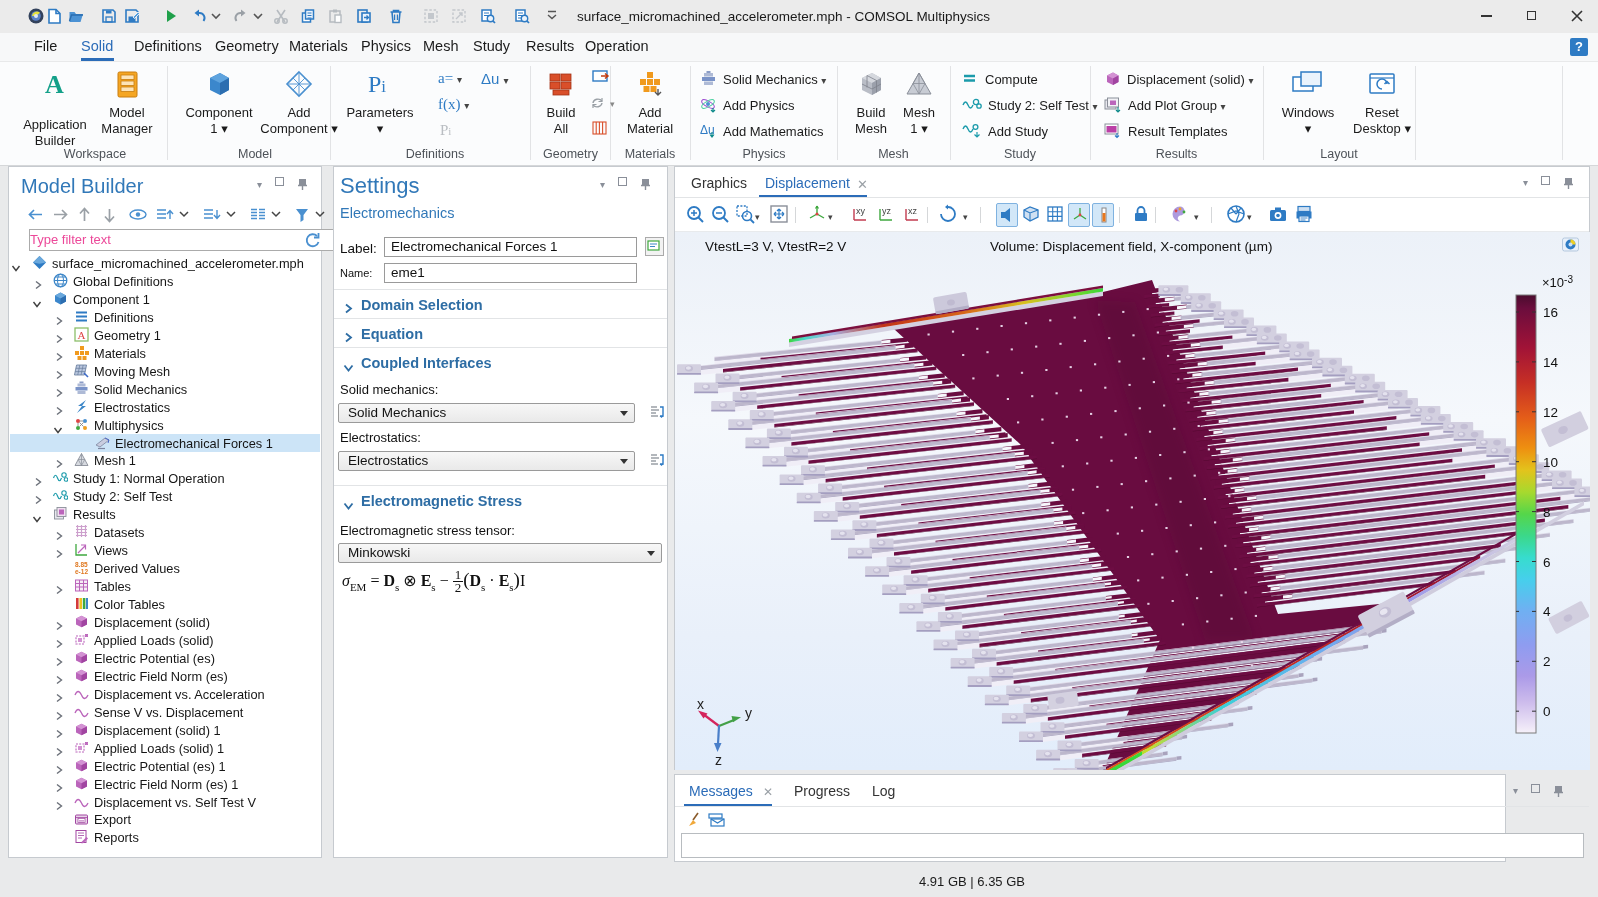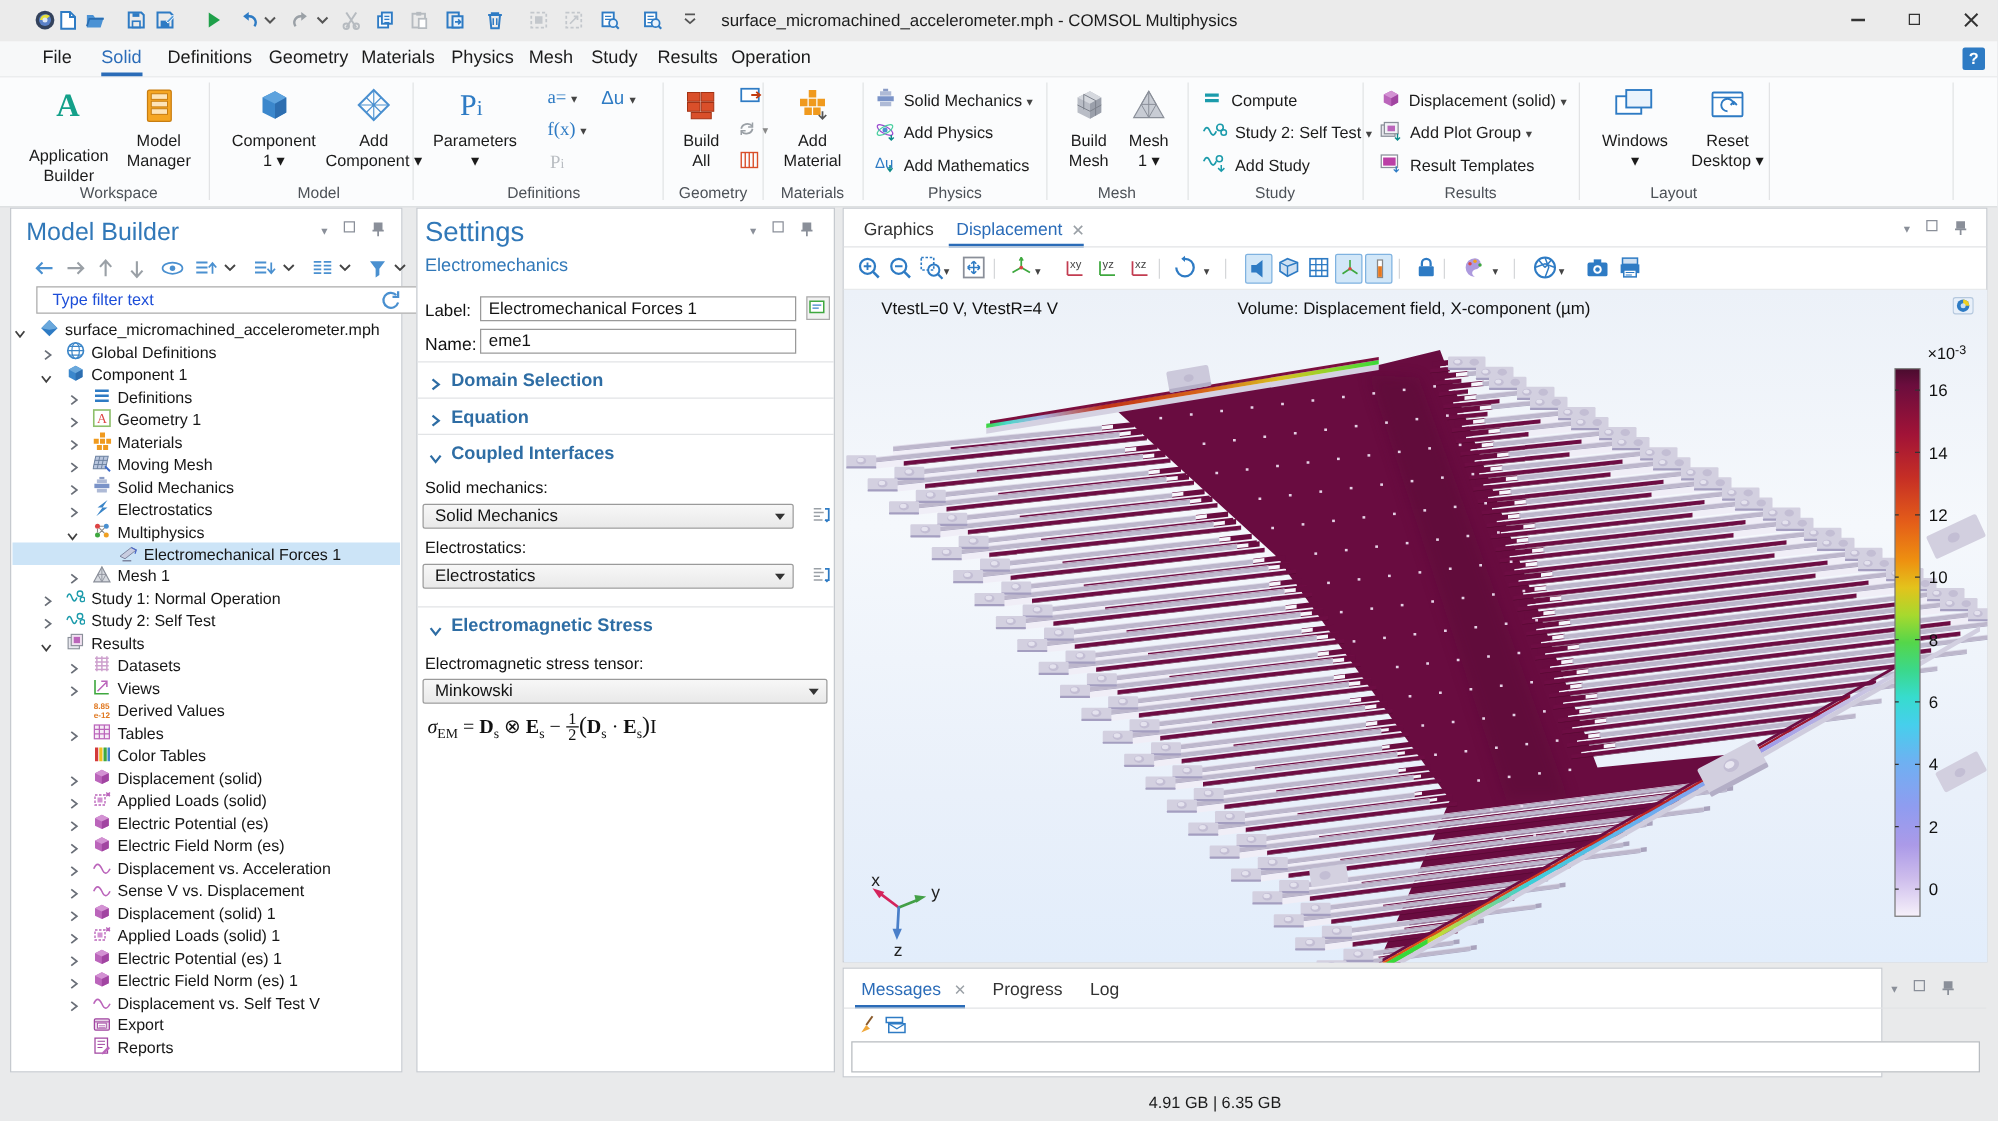--- a/index.html
+++ b/index.html
@@ -356,21 +356,21 @@
       </svg></div>
     <div class="abs" style="left:262px;top:40px"><svg width="10" height="15" viewBox="0 0 10 15" style="">
         <path d="M1,5 l4,4 4,-4" fill="none" stroke="#444" stroke-width="1.5"></path>
       </svg></div>
     <div class="abs" style="left:285px;top:40px"><svg width="16" height="16" viewBox="0 0 16 16" style="">
         <path d="M2,2 H14 L9.5,8 V13 L6.5,15 V8 Z" fill="#4a90d0"></path>
       </svg></div>
     <div class="abs" style="left:306px;top:40px"><svg width="10" height="15" viewBox="0 0 10 15" style="">
         <path d="M1,5 l4,4 4,-4" fill="none" stroke="#444" stroke-width="1.5"></path>
       </svg></div>
-    <div class="abs" style="left:20px;top:62px;width:316px;height:22px;border:1px solid #ababab;background:#fff;font-size:13px;color:#1d4ed8;padding:2px 0 0 12px">Type filter text</div>
+    <div class="abs" style="left:20px;top:62px;width:316px;height:22px;border:1px solid #ababab;background:#fff;font-size:13px;color:#ec4899;padding:2px 0 0 0">Type filter text</div>
     <div class="abs" style="left:294px;top:64px"><svg width="18" height="18" viewBox="0 0 18 18" style="">
         <path d="M14,5 a6,6 0 1 0 1.5,6" fill="none" stroke="#4a90d0" stroke-width="1.8"></path>
         <path d="M15.5,2 v4.5 h-4.5" fill="none" stroke="#4a90d0" stroke-width="1.8"></path>
       </svg></div>
     <div class="abs" style="left:2px;top:92.0px"><svg width="10" height="9" viewBox="0 0 10 9" style="">
         <path d="M1.5,2 L5,6.5 L8.5,2" fill="none" stroke="#404040" stroke-width="1.4"></path>
       </svg></div>
     <div class="abs" style="left:23px;top:88.0px"><svg width="15" height="15" viewBox="0 0 15 15" style="">
         <path d="M7.5,1 L14,7.5 L7.5,14 L1,7.5 Z" fill="#2e7bc4"></path>
         <path d="M7.5,1 L14,7.5 L7.5,8.8 L1,7.5 Z" fill="#6aa8dc"></path>
@@ -661,21 +661,21 @@
     <div class="abs" style="left:306px;top:10px"><svg width="11" height="13" viewBox="0 0 11 13" style="">
         <rect x="2" y="1" width="7" height="6" fill="#8a8f99"></rect>
         <path d="M1,7.5 h9 M5.5,7.5 v4.5" stroke="#8a8f99" stroke-width="1.4"></path>
       </svg></div>
     <div class="abs" style="left:6px;top:74px;font-size:13.5px;color:#111">Label:</div>
     <div class="input" style="left:50px;top:70px;width:253px">Electromechanical Forces 1</div>
     <div class="abs" style="left:311px;top:70px;width:19px;height:19px;border:1px solid #aaa;background:#f2f2f2"><svg width="17" height="17" viewBox="0 0 17 17" style="">
         <rect x="2" y="3" width="11" height="9" fill="#fff" stroke="#3fa83f" stroke-width="1.2"></rect>
         <path d="M4,6 h7 M4,8.5 h5" stroke="#3c86c8" stroke-width="1"></path>
       </svg></div>
-    <div class="abs" style="left:6px;top:100px;font-size:14px;color:#111">Name:</div>
+    <div class="abs" style="left:6px;top:100px;font-size:11px;color:#111">Name:</div>
     <div class="input" style="left:50px;top:96px;width:253px">eme1</div>
     <div class="abs" style="left:0px;top:122px;width:333px;height:1px;background:#e2e4e6"></div>
     <div class="abs" style="left:10px;top:133px"><svg width="9" height="11" viewBox="0 0 9 11" style="">
         <path d="M2,1.5 L7,5.5 L2,9.5" fill="none" stroke="#2e6da4" stroke-width="1.8"></path>
       </svg></div>
     <div class="sect abs" style="left:27px;top:130px">Domain Selection</div>
     <div class="abs" style="left:0px;top:151px;width:333px;height:1px;background:#e2e4e6"></div>
     <div class="abs" style="left:10px;top:162px"><svg width="9" height="11" viewBox="0 0 9 11" style="">
         <path d="M2,1.5 L7,5.5 L2,9.5" fill="none" stroke="#2e6da4" stroke-width="1.8"></path>
       </svg></div>
@@ -2044,21 +2044,21 @@
 <line x1="857" y1="379.4" x2="861" y2="379.4" stroke="#333" stroke-width="1"></line>
 <line x1="841" y1="379.4" x2="844" y2="379.4" stroke="#333" stroke-width="1"></line>
 <text x="868" y="384.4" font-family="Liberation Sans, sans-serif" font-size="13.5" fill="#111">4</text>
 <line x1="857" y1="429.3" x2="861" y2="429.3" stroke="#333" stroke-width="1"></line>
 <line x1="841" y1="429.3" x2="844" y2="429.3" stroke="#333" stroke-width="1"></line>
 <text x="868" y="434.3" font-family="Liberation Sans, sans-serif" font-size="13.5" fill="#111">2</text>
 <line x1="857" y1="479.2" x2="861" y2="479.2" stroke="#333" stroke-width="1"></line>
 <line x1="841" y1="479.2" x2="844" y2="479.2" stroke="#333" stroke-width="1"></line>
 <text x="868" y="484.2" font-family="Liberation Sans, sans-serif" font-size="13.5" fill="#111">0</text>
 </svg>
-<div class="abs" style="left:705px;top:239px;font-size:13.5px;color:#111">VtestL=0 V, VtestR=4 V</div>
+<div class="abs" style="left:705px;top:239px;font-size:13.5px;color:#111">VtestL=3 V, VtestR=2 V</div>
 <div class="abs" style="left:990px;top:239px;font-size:13.5px;color:#111">Volume: Displacement field, X-component (µm)</div>
 <div class="abs" style="left:1562px;top:236px;width:17px;height:17px"><svg width="17" height="17" viewBox="0 0 17 17" style="">
       <rect x="0.5" y="2" width="16" height="13" rx="2" fill="#e8f0fa" stroke="#b5c8de" stroke-width="1"></rect>
       <circle cx="8.5" cy="8.5" r="5" fill="#2e7bc4"></circle>
       <path d="M8.5,3.5 a5,5 0 0 1 5,5 l-5,0 Z" fill="#f0d020"></path>
       <circle cx="8.5" cy="8.5" r="2" fill="#c8dff5"></circle>
     </svg></div>
 <div class="panel" style="left:674px;top:774px;width:832px;height:88px">
     <div class="abs" style="left:14px;top:8px;font-size:14px;color:#2b6cb8">Messages</div>
     <div class="abs" style="left:88px;top:10px;color:#9aa0a6;font-size:12px">✕</div>

